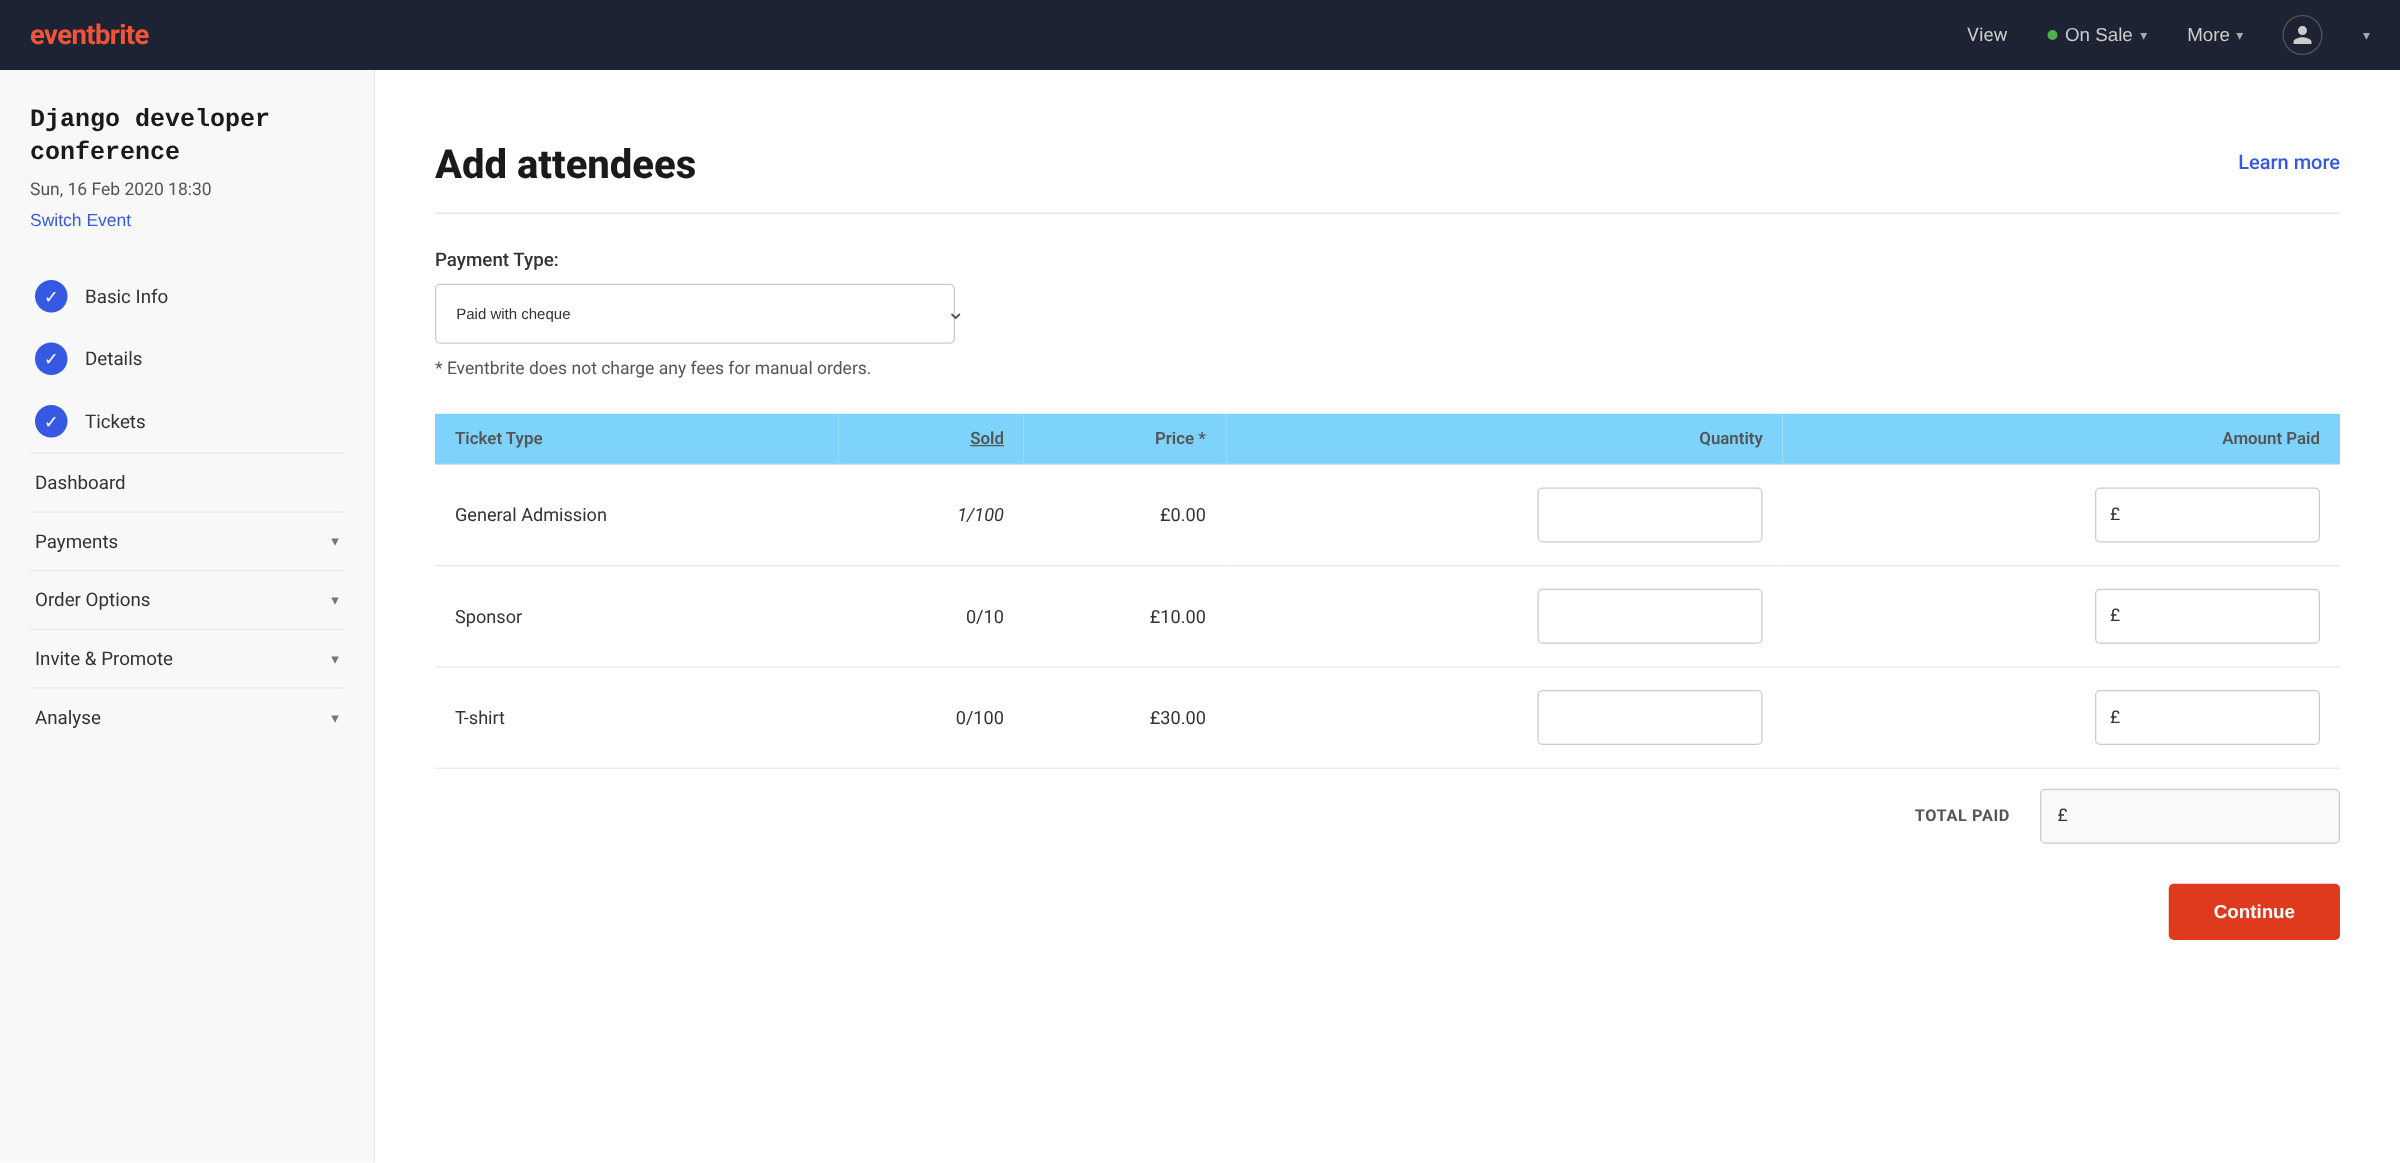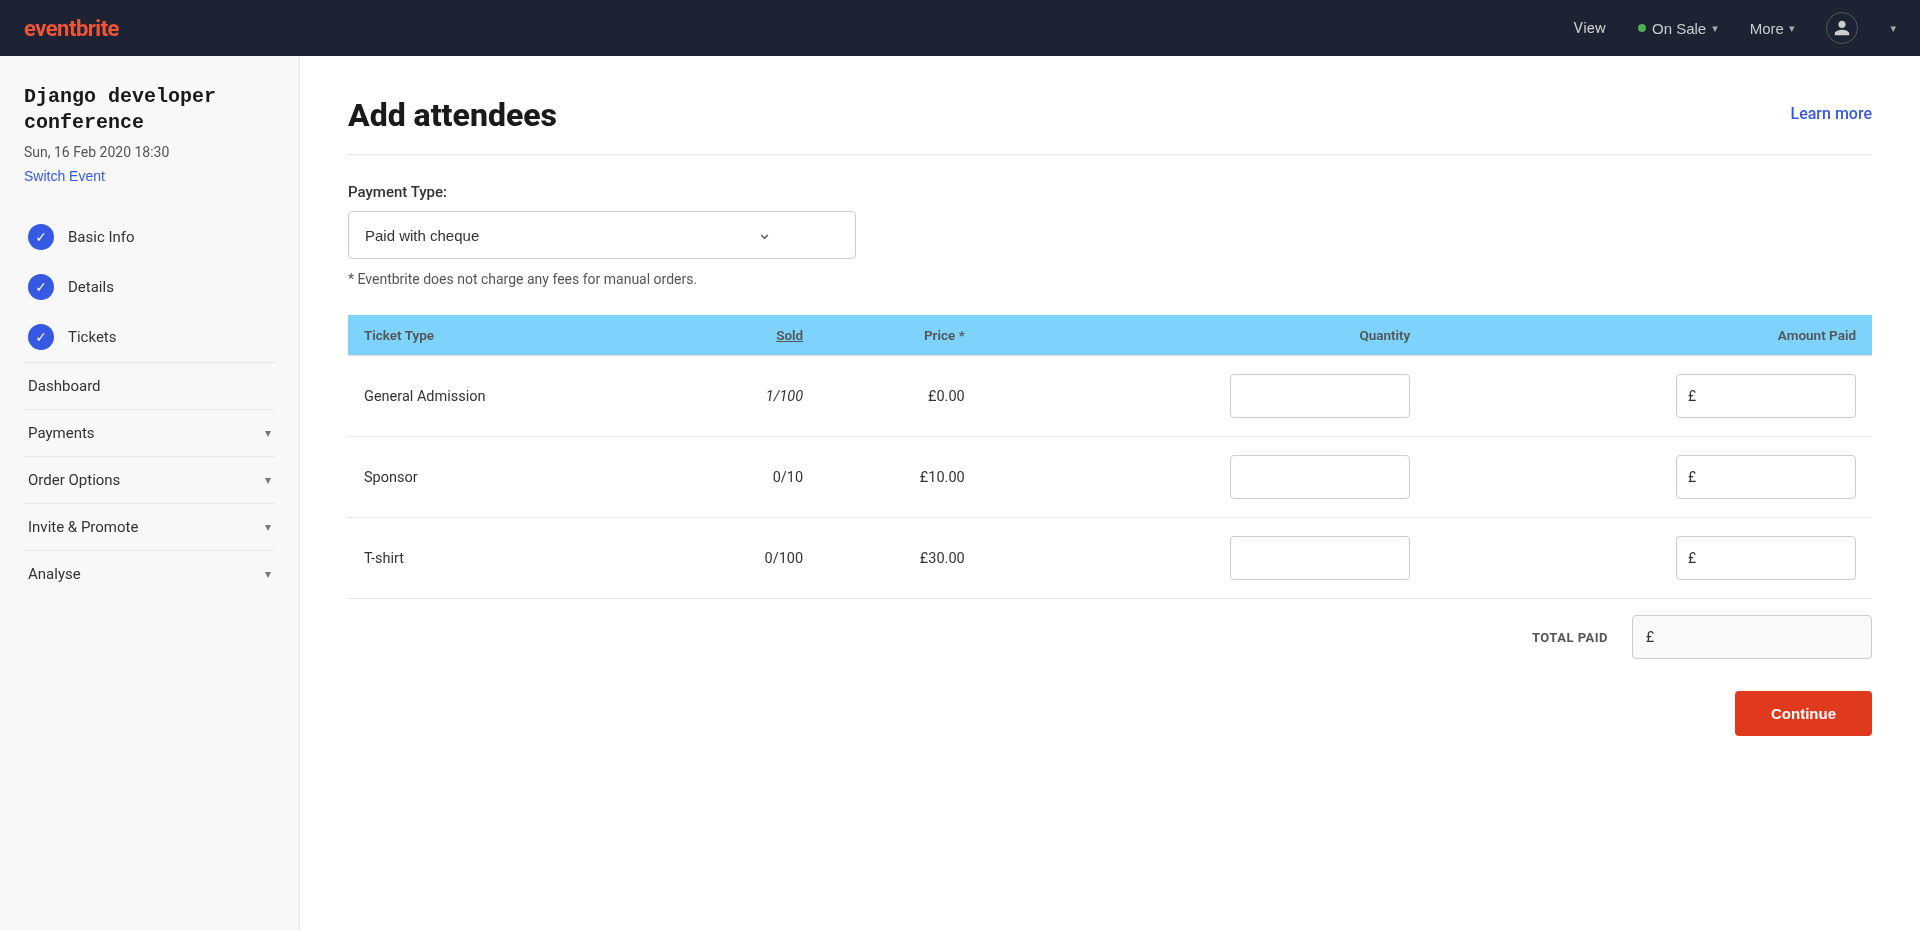--- a/index.html
+++ b/index.html
@@ -141,21 +141,21 @@
       margin-top: 8px;
     }
     .expand-arrow {
       font-size: 12px;
       color: #777;
     }
 
     
     .main {
       flex: 1;
-      padding: 40px 48px;
+      padding: 56px 48px;
       overflow-y: auto;
       background: #fff;
     }
     .main-header {
       display: flex;
       align-items: flex-start;
       justify-content: space-between;
       margin-bottom: 28px;
       border-bottom: 1px solid #e5e5e5;
       padding-bottom: 20px;
@@ -414,21 +414,21 @@
 
   <main class="main">
     <div class="main-header">
       <h1 class="main-title">Add attendees</h1>
       <a href="#" class="learn-more-link">Learn more</a>
     </div>
 
     <div class="payment-section">
       <div class="payment-label">Payment Type:</div>
       <div class="select-wrapper">
-        <select class="payment-select" style="width:508px;height:48px;border:1px solid #ccc;border-radius:4px;padding:0 16px;font-size:15px;color:#333;background:#fff;-webkit-appearance:none;cursor:pointer;outline:none;">
+        <select class="payment-select" style="width:416px;height:48px;border:1px solid #ccc;border-radius:4px;padding:0 16px;font-size:12px;color:#333;background:#fff;-webkit-appearance:none;cursor:pointer;outline:none;">
           <option value="cheque" selected="">Paid with cheque</option>
           <option value="door">Paid at door</option>
           <option value="invoice">Invoice</option>
         </select>
       </div>
       <div class="fees-note">* Eventbrite does not charge any fees for manual orders.</div>
     </div>
 
     <table class="tickets-table">
       <thead>

